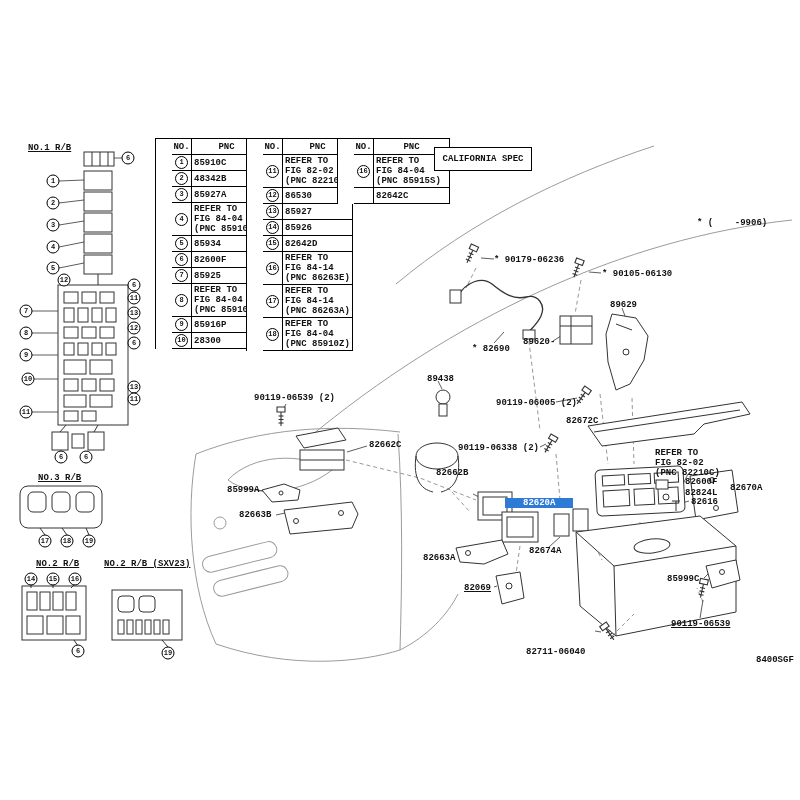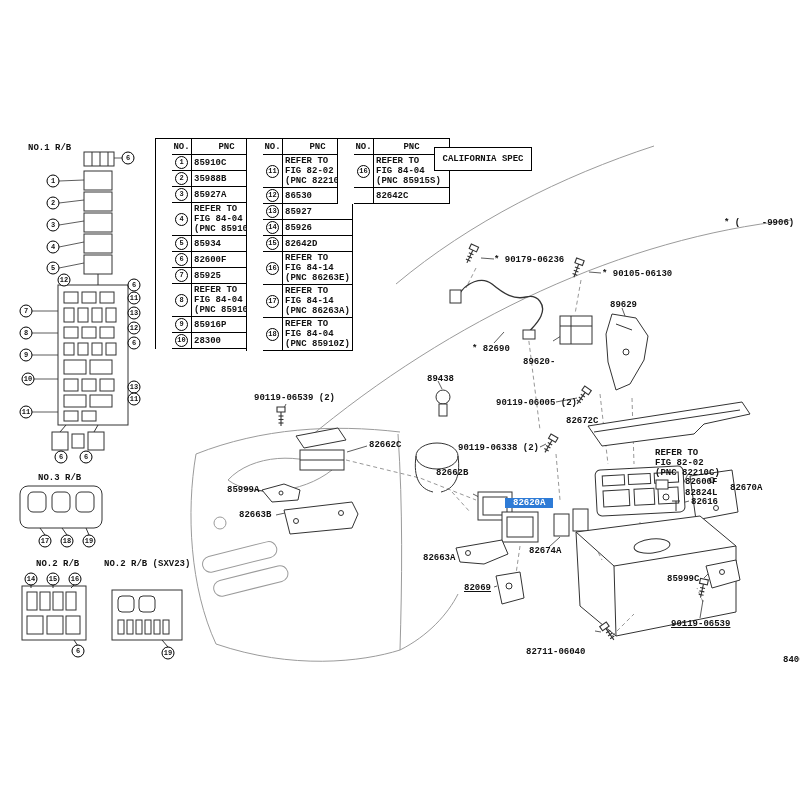--- a/index.html
+++ b/index.html
@@ -1,28 +1,28 @@
 <!DOCTYPE html>
 <html style="--hl: #2e7bd6;"><head>
 <meta charset="utf-8">
 <style>
   html,body{margin:0;padding:0;}
   body{width:800px;height:800px;position:relative;background:#fff;overflow:hidden;
        font-family:"Liberation Mono","DejaVu Sans Mono",monospace;}
   svg.art{position:absolute;left:0;top:0;z-index:1;}
   .seclabel{position:absolute;z-index:5;font:bold 9px "Liberation Mono",monospace;
-            white-space:pre;color:#111;}
+            text-decoration:underline;white-space:pre;color:#111;}
   .dlabel{position:absolute;z-index:5;font:bold 9px/10px "Liberation Mono",monospace;
           white-space:pre;color:#111;}
-  .dlabel.hl{background:var(--hl,#2e7bd6);color:#fff;padding:0 8px;}
+  .dlabel.hl{background:var(--hl,#2e7bd6);color:#fff;padding:0 18px;}
   .callout{position:absolute;z-index:4;width:11px;height:11px;border:1px solid #000;
            border-radius:50%;background:#fff;font:bold 7px/11px "Liberation Mono",monospace;
            text-align:center;transform:translate(-50%,-50%);color:#111;}
   .statictext{position:absolute;z-index:5;font:bold 9px "Liberation Mono",monospace;
-              white-space:pre;color:#111;margin-left:27px;}
+              white-space:pre;color:#111;}
   .ptable{position:absolute;z-index:6;background:#fff;border-top:1px solid #000;border-left:1px solid #000;}
   .prow{display:flex;}
   .pcell{border-right:1px solid #000;border-bottom:1px solid #000;box-sizing:border-box;
          display:flex;align-items:center;padding:1px 2px;min-height:16px;
          font:bold 9px/10px "Liberation Mono",monospace;color:#111;}
   .pno{width:20px;justify-content:center;margin-left:16px;}
   .ppnc{width:70px;white-space:pre-line;}
   .g3 .ppnc{width:76px;}
   .phead .pcell{justify-content:center;}
   .circ{width:11px;height:11px;border:1px solid #000;border-radius:50%;
@@ -286,21 +286,21 @@
         <div class="pcell pno">
           <span class="circ">1</span>
         </div>
         <div class="pcell ppnc">85910C</div>
       </div>
 
       <div class="prow">
         <div class="pcell pno">
           <span class="circ">2</span>
         </div>
-        <div class="pcell ppnc">35988B</div>
+        <div class="pcell ppnc">48342B</div>
       </div>
 
       <div class="prow">
         <div class="pcell pno">
           <span class="circ">3</span>
         </div>
         <div class="pcell ppnc">85927A</div>
       </div>
 
       <div class="prow">
@@ -459,21 +459,21 @@
 <div class="caspec">CALIFORNIA SPEC</div>
 
 <div>
 
     <div class="dlabel" style="left: 494px; top: 255px;">* 90179-06236</div>
 
     <div class="dlabel" style="left: 602px; top: 269px;">* 90105-06130</div>
 
     <div class="dlabel" style="left: 610px; top: 300px;">89629</div>
 
-    <div class="dlabel" style="left: 523px; top: 337px; margin-top: 20px;">89620-</div>
+    <div class="dlabel" style="left: 523px; top: 337px;">89620-</div>
 
     <div class="dlabel" style="left: 472px; top: 344px;">* 82690</div>
 
     <div class="dlabel" style="left: 427px; top: 374px;">89438</div>
 
     <div class="dlabel" style="left: 496px; top: 398px;">90119-06005 (2)</div>
 
     <div class="dlabel" style="left: 566px; top: 416px;">82672C</div>
 
     <div class="dlabel" style="left: 254px; top: 393px;">90119-06539 (2)</div>

